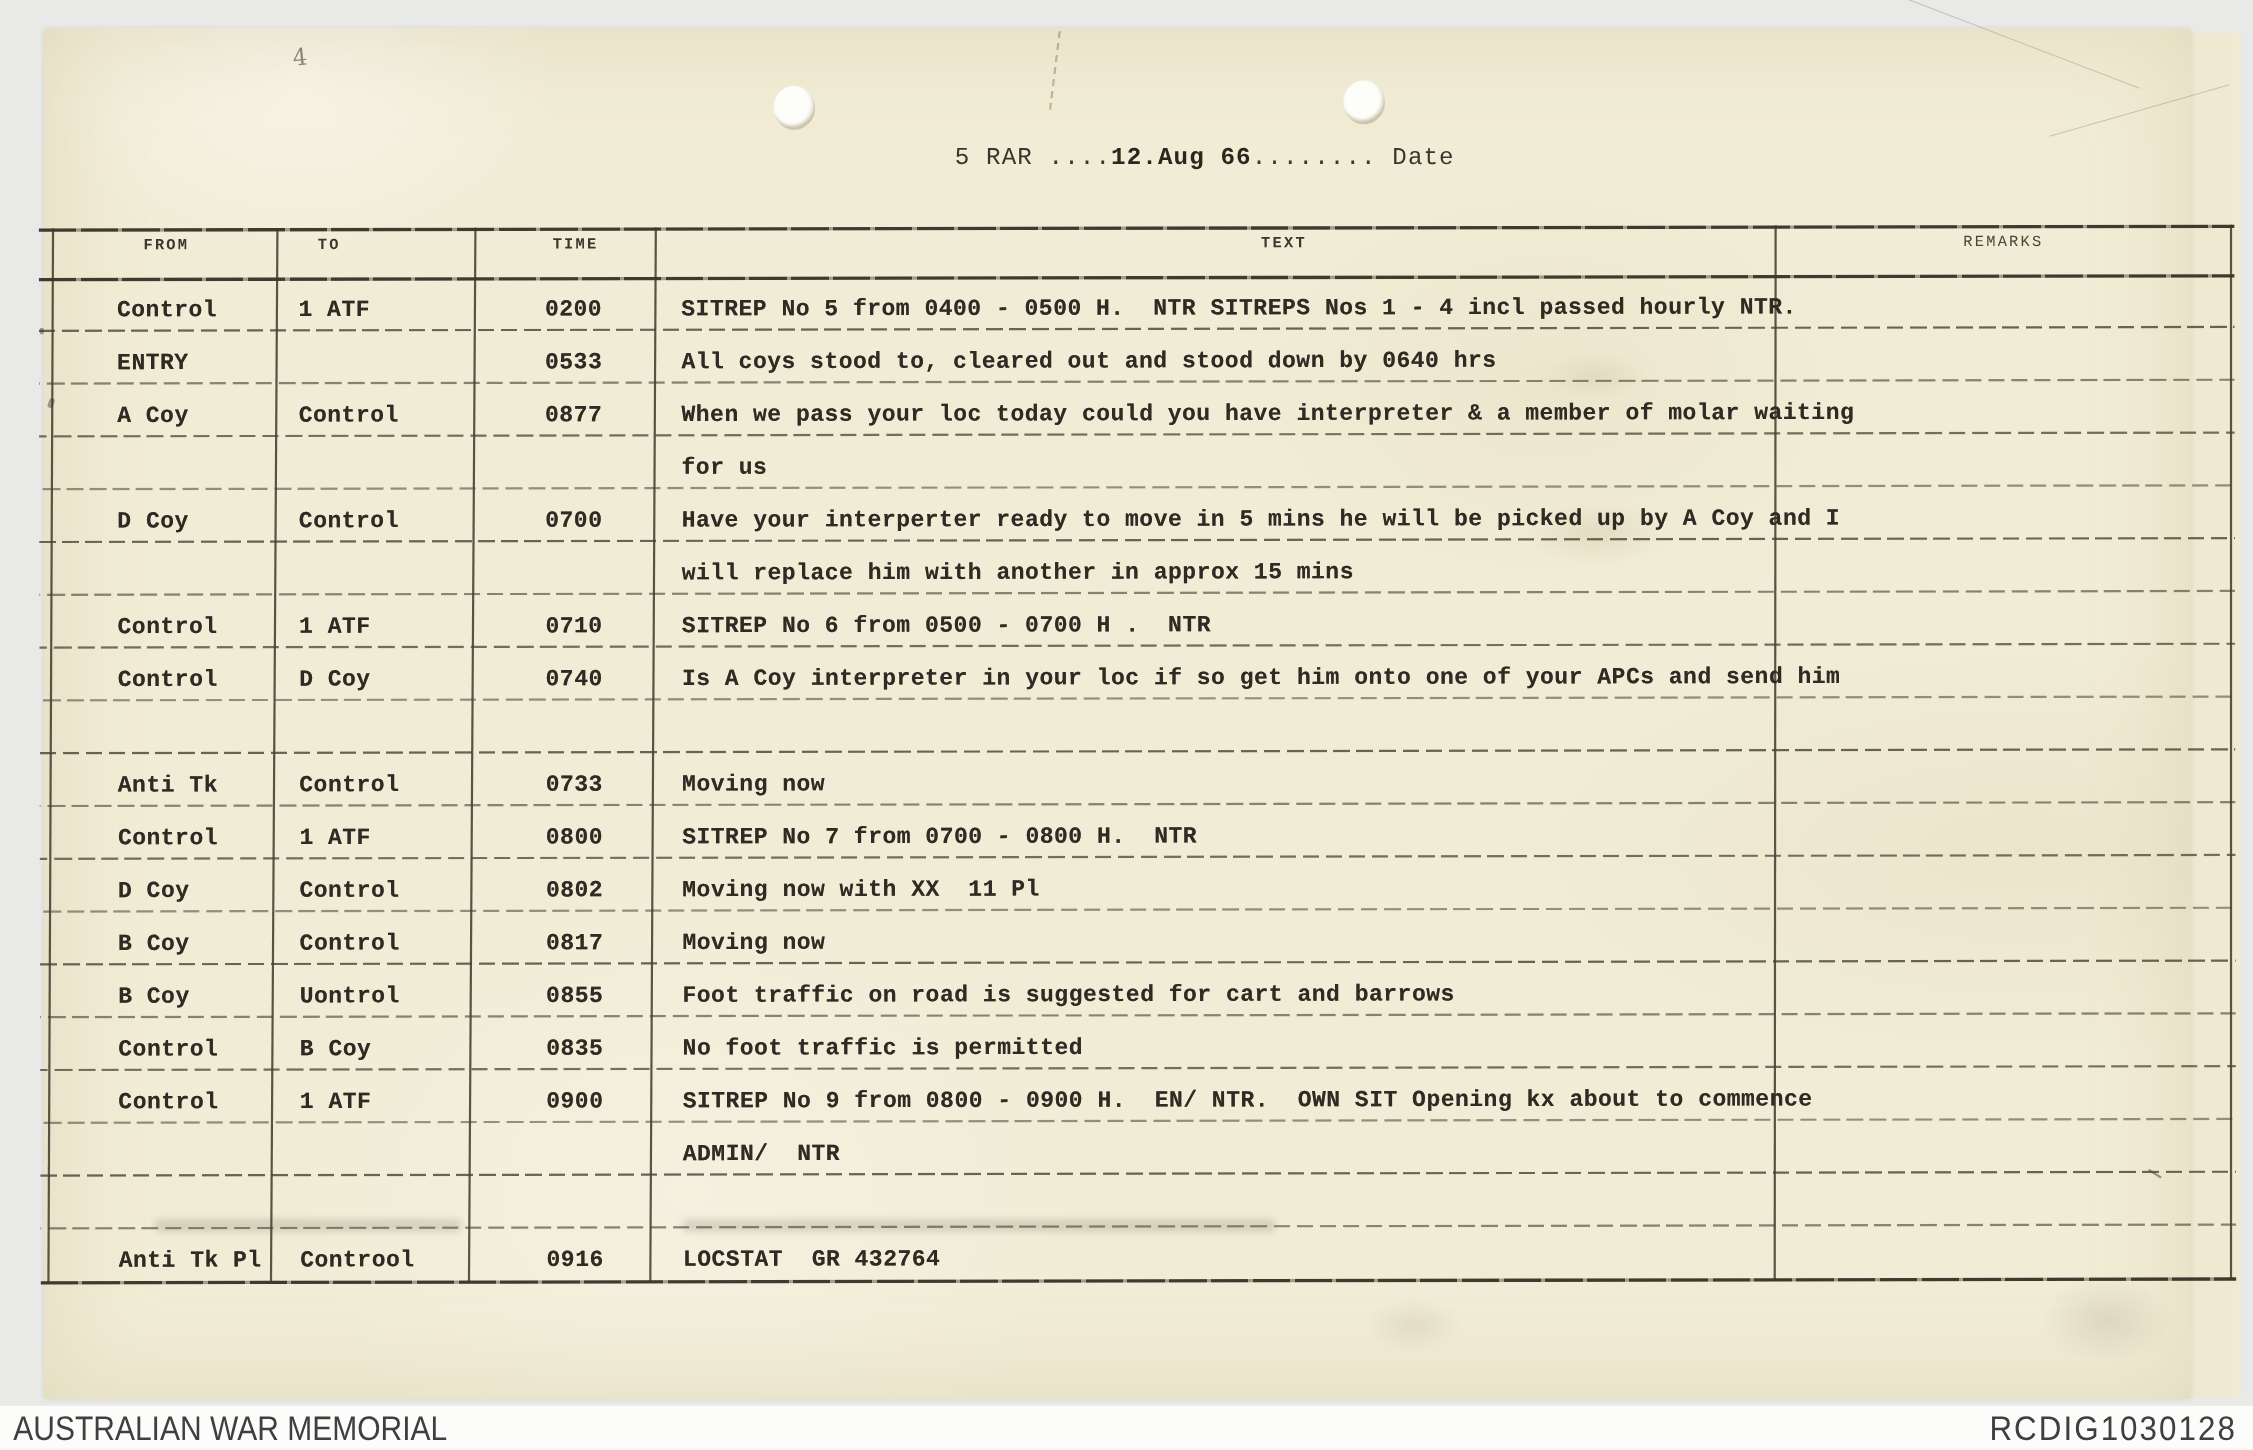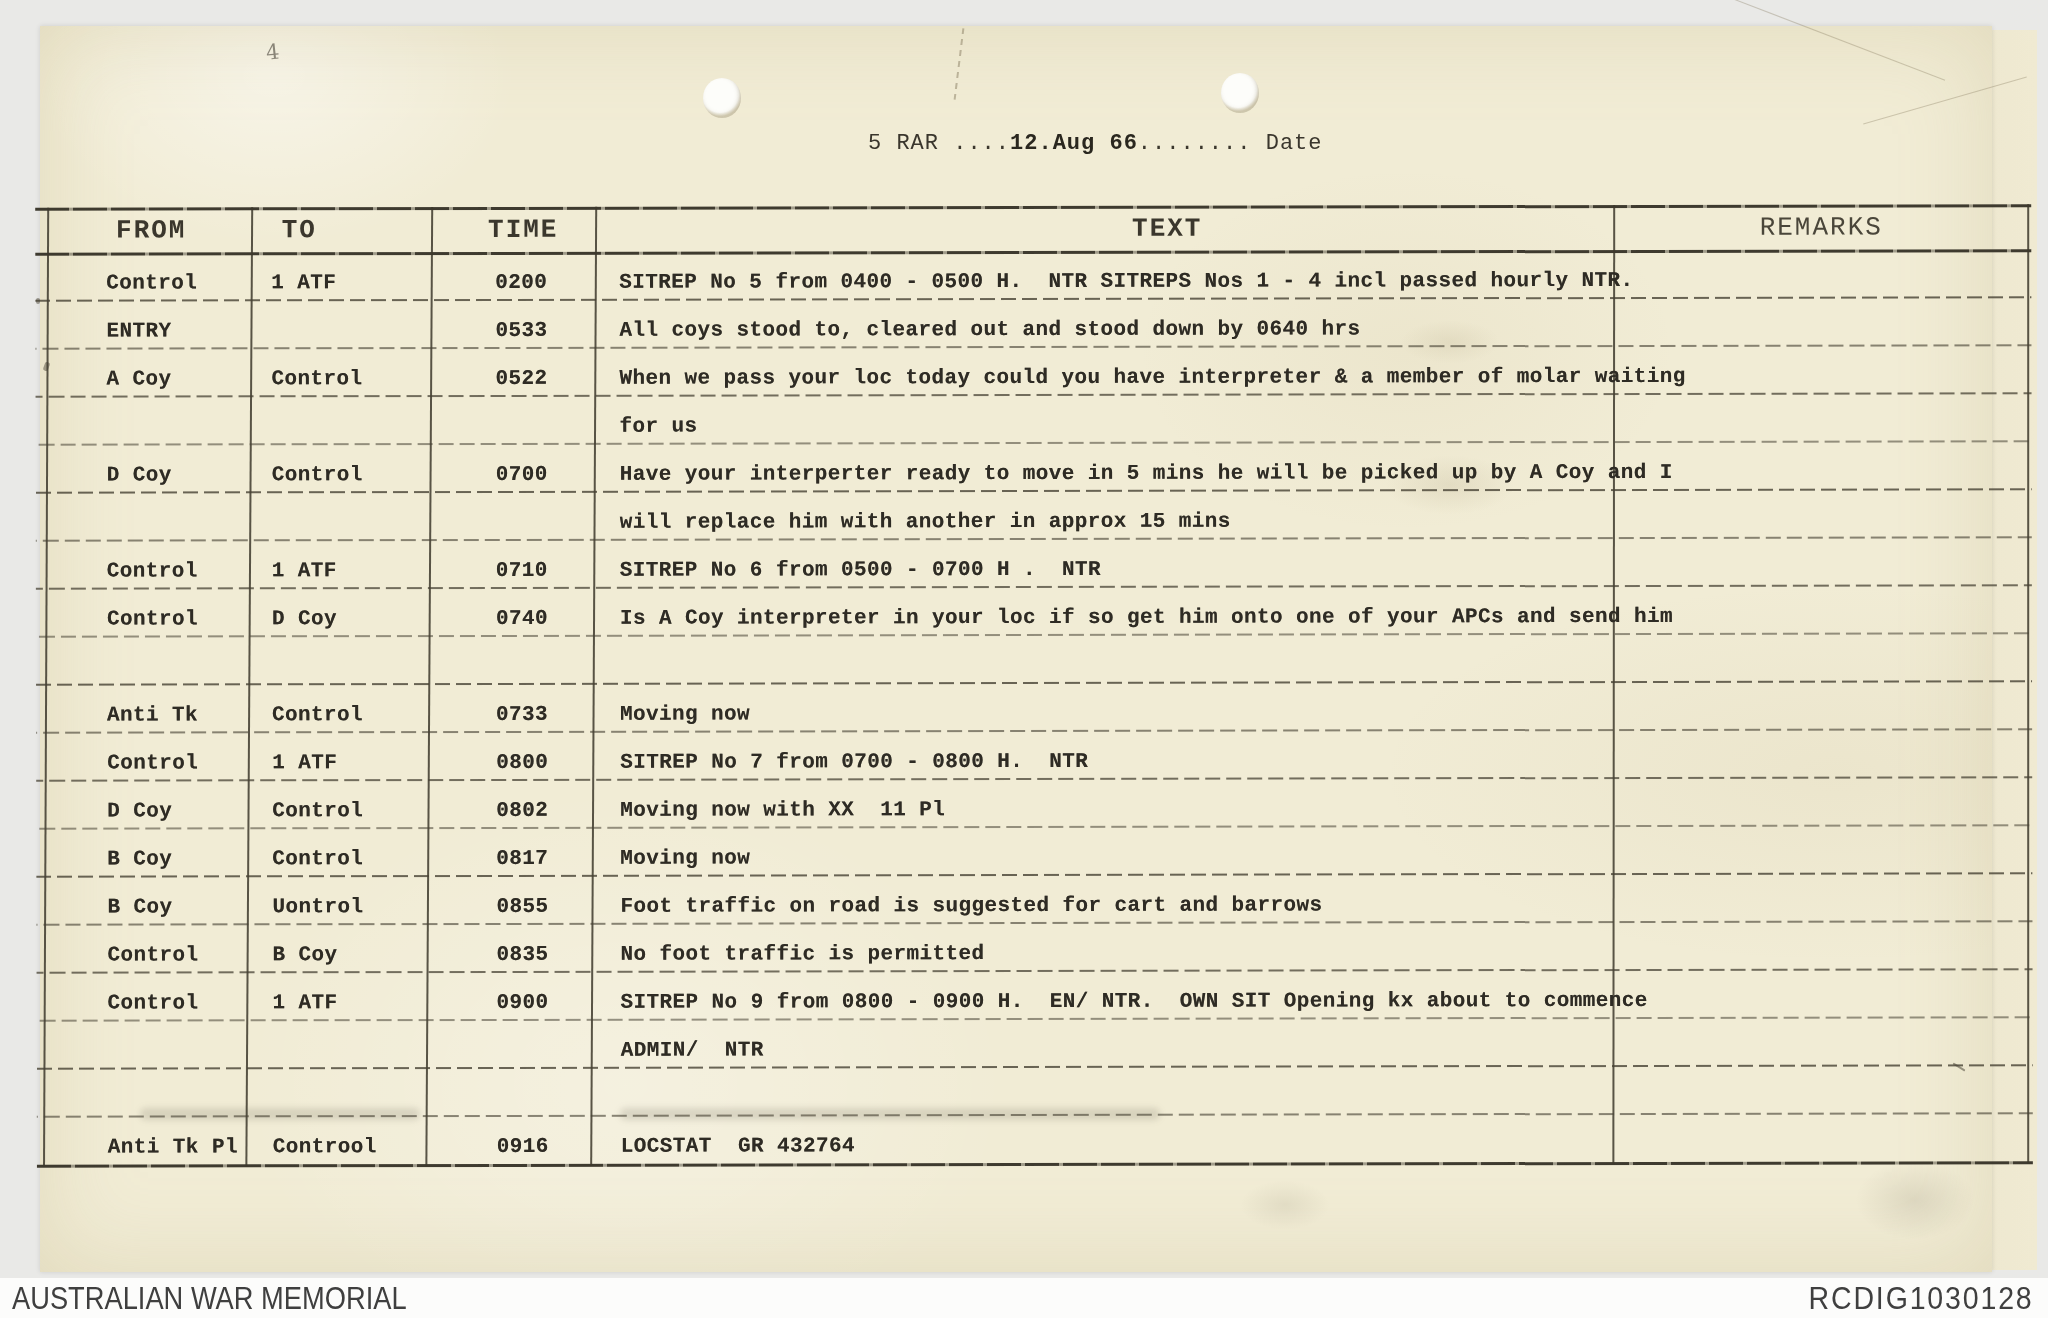--- a/index.html
+++ b/index.html
@@ -61,21 +61,21 @@
   #line-header{top:251px;}
   #line-bottom{top:1163px;}
   .vline{position:absolute;top:206px;height:959px;width:2px;background:#3d382c;opacity:.85;transform-origin:top center;}
   #v-0{left:48px;transform:rotate(.35deg);}
   #v-1{left:252px;transform:rotate(.45deg);}
   #v-2{left:432px;transform:rotate(.45deg);}
   #v-3{left:596px;transform:rotate(.4deg);}
   #v-4{left:1614px;transform:rotate(.15deg);}
   #v-5{left:2028px;transform:rotate(.1deg);}
 
-  .col-header{position:absolute;top:214px;font-size:26px;font-weight:700;letter-spacing:2px;
+  .col-header{position:absolute;top:214px;font-size:14px;font-weight:700;letter-spacing:2px;
     color:#3b372d;transform:translateX(-50%);}
   #col-from{left:152px;}
   #col-to{left:300px;}
   #col-time{left:524px;}
   #col-text{left:1168px;}
   #col-remarks{left:1822px;font-weight:400;color:#4a463a;}
 
   .band{position:absolute;left:0;width:2048px;height:48px;}
   .band .rule{position:absolute;left:36px;width:1996px;bottom:-1px;height:2px;color:#464133;
     background:repeating-linear-gradient(90deg,currentColor 0 15px,transparent 15px 21px);}
@@ -153,21 +153,21 @@
         </div>
         <div class="band" style="top: 299px;">
           <span class="cell cell-from">ENTRY</span>
           <span class="cell cell-time">0533</span>
           <span class="cell cell-text">All coys stood to, cleared out and stood down by 0640 hrs</span>
           <div class="rule r1"></div>
         </div>
         <div class="band" style="top: 347px;">
           <span class="cell cell-from">A Coy</span>
           <span class="cell cell-to">Control</span>
-          <span class="cell cell-time">0522</span>
+          <span class="cell cell-time">0877</span>
           <span class="cell cell-text">When we pass your loc today could you have interpreter &amp; a member of molar waiting</span>
           <div class="rule r2"></div>
         </div>
         <div class="band" style="top: 395px;">
           <span class="cell cell-text">for us</span>
           <div class="rule r3"></div>
         </div>
         <div class="band" style="top: 443px;">
           <span class="cell cell-from">D Coy</span>
           <span class="cell cell-to">Control</span>

